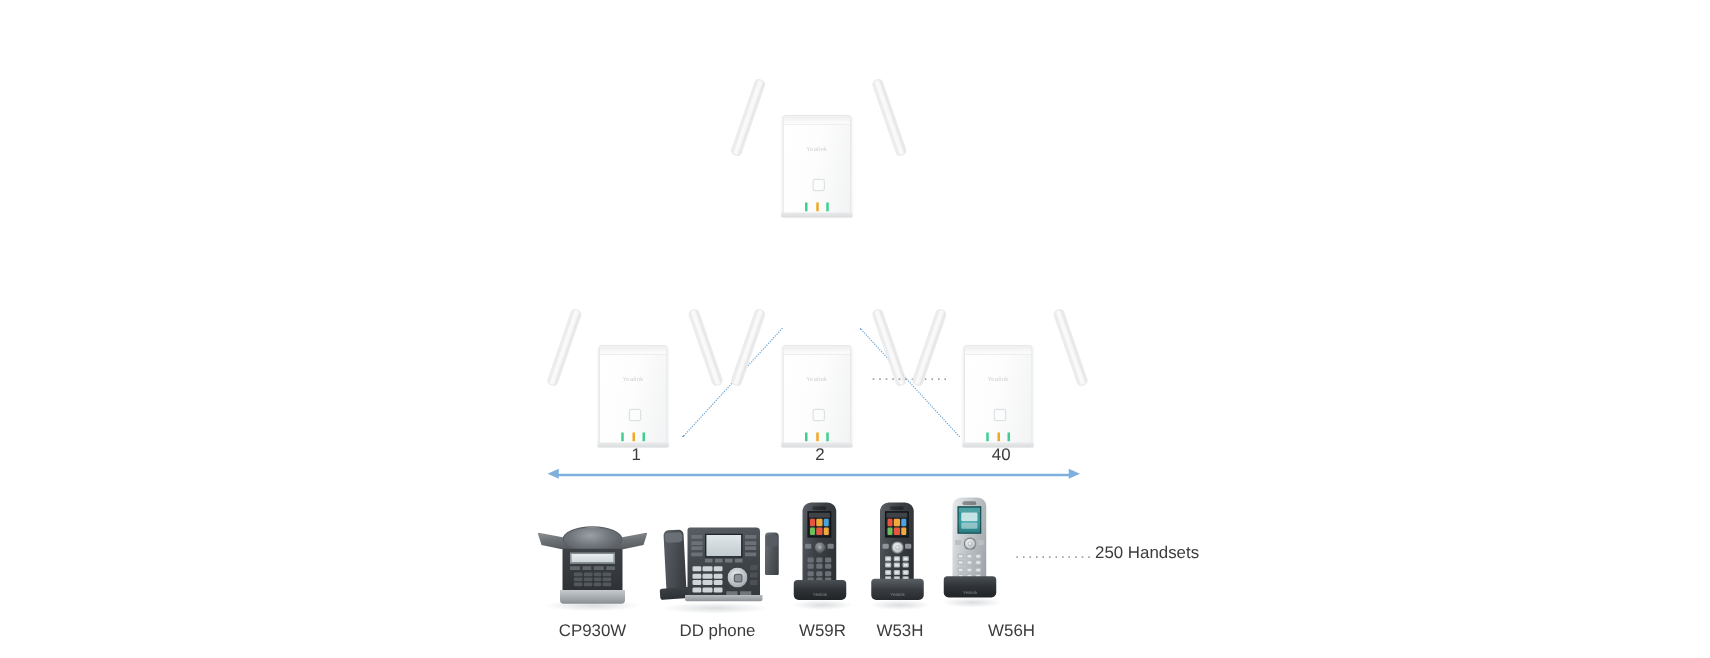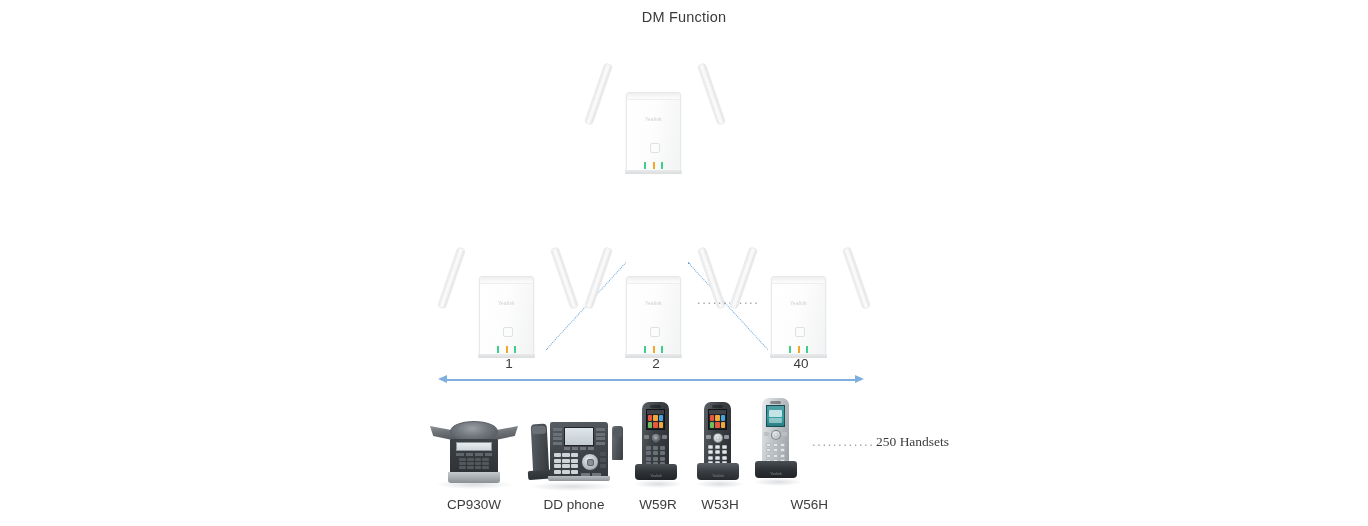--- a/index.html
+++ b/index.html
@@ -119,21 +119,20 @@
     text-align: center;
     font-size: 13.5px;
     color: #3c3c3c;
     white-space: nowrap;
   }
   .handset-count {
     position: absolute;
     font-size: 13.5px;
     color: #3c3c3c;
     white-space: nowrap;
-    font-family: Liberation Serif, serif;
   }
 
   
   .device { position: absolute; }
 
   
   .cp-wing {
     position: absolute;
     background: linear-gradient(175deg,#8e9297 0%,#6c7176 40%,#4b4f54 100%);
   }
@@ -289,21 +288,20 @@
     position: absolute;
     border-radius: 50%;
     background: radial-gradient(ellipse at 50% 50%, rgba(90,100,110,.22) 0%, rgba(90,100,110,0) 72%);
   }
 </style>
 </head>
 <body>
 
 <div id="stage">
 
-  <div class="diagram-title">DM Function</div>
 
   <div class="base-station" style="left:596px; top:58px; width:120px; height:118px;">
 
     <div class="antenna" style="left:-2px; top:4px; width:9px; height:64px; transform: rotate(19deg);"></div>
     <div class="antenna" style="left:111px; top:4px; width:9px; height:64px; transform: rotate(-19deg);"></div>
 
     <div class="bs-body" style="left:30px; top:34px; width:55px; height:80px;">
       <div class="bs-top"></div>
       <div class="bs-logo" style="top:24px;">Yealink</div>
       <div class="bs-btn" style="left:23px; top:50px; width:10px; height:10px;"></div>

